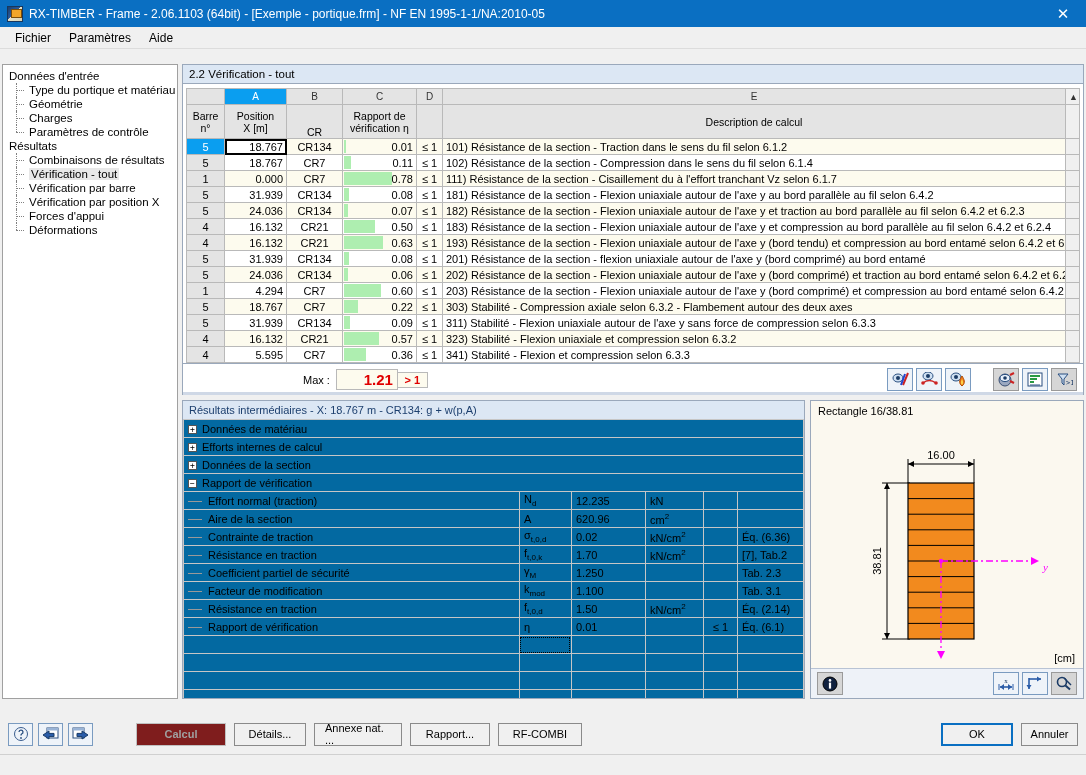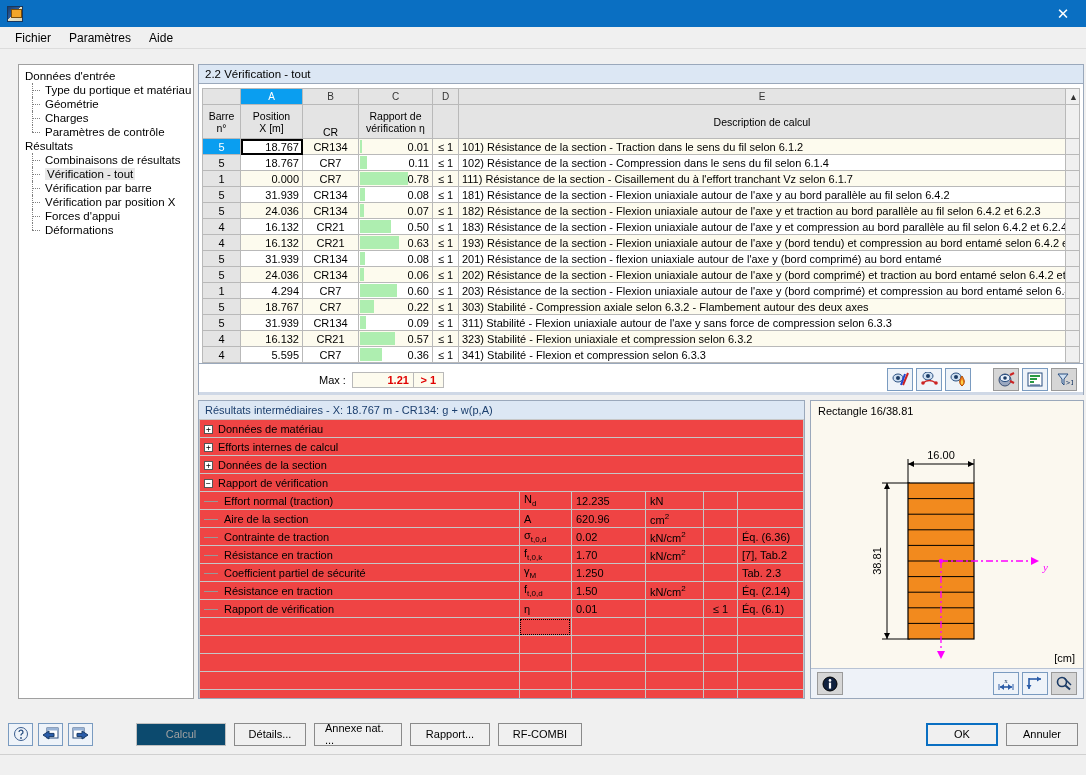--- a/index.html
+++ b/index.html
@@ -34,21 +34,21 @@
     width:46px; height:27px; display:flex; align-items:center; justify-content:center;
     font-size:15px; color:#fff; font-family:"DejaVu Sans", sans-serif;
   }
   
   #menubar {
     height:22px; background:#f0f0f0; display:flex; align-items:center;
     padding-left:6px; border-bottom:1px solid #dcdcdc;
   }
   .menu-item { padding:3px 9px; font-size:12px; color:#000; }
   
-  #main { display:flex; height:665px; padding:15px 2px;margin-left:16px; }
+  #main { display:flex; height:665px; padding:15px 2px; }
   
   #sidebar {
     width:176px; background:#fff; border:1px solid #a0a0a0;
     padding:4px 0 0 4px; overflow:hidden; flex:none;
   }
   .tree-root { font-size:11.5px; padding:1px 0 1px 2px; white-space:nowrap; }
   .tree-child {
     font-size:11.5px; padding:1px 0 1px 22px; white-space:nowrap;
     position:relative;
   }
@@ -91,35 +91,35 @@
   .ratio-val { position:relative; }
   td.c-d { text-align:center; width:26px; }
   td.c-desc { text-align:left; padding-left:5px; }
   th.scroll-col, td.scroll-col { width:14px; background:#f0f0f0; padding:0; text-align:center;
       color:#333; font-size:9px; }
   
   #maxrow { display:flex; align-items:center; height:28px; padding:3px 6px 0 0; background:#fff;
      border-left:1px solid #9aa8bb; border-right:1px solid #9aa8bb; }
   #max-label { margin-left:120px; font-size:11px; }
   #max-value { width:62px; border:1px solid #b9b9b9; background:#fdfbee; color:#e00000;
-     font-weight:bold; text-align:right; padding:1px 4px; margin-left:6px; font-size:11px; }
+     font-weight:bold; text-align:right; padding:1px 4px; margin-left:6px; font-size:15px; }
   #max-cmp { width:30px; border:1px solid #b9b9b9; border-left:none; background:#fdfbee;
      color:#e00000; font-weight:bold; text-align:center; padding:1px 2px; font-size:11px; }
   #maxrow-spacer { flex:1; }
   .tbtn {
     width:26px; height:23px; border:1px solid #7a9bc0; background:#eef3f9;
     display:inline-flex; align-items:center; justify-content:center; margin-left:3px; flex:none;
   }
   .tbtn.gray { background:#d6d6d6; border:1px solid #9a9a9a; }
   .tbtn-gap { margin-left:22px; }
   #grid-bottom-sep { height:3px; background:#cfd8e6;
      border-left:1px solid #9aa8bb; border-right:1px solid #9aa8bb; }
   
   #lower { display:flex; flex:1; margin-top:5px; min-height:0; }
-  #detail-panel { flex:1; background:#ef4444; border:1px solid #9aa8bb; display:flex; flex-direction:column; min-width:0; }
+  #detail-panel { flex:1; background:#0369a1; border:1px solid #9aa8bb; display:flex; flex-direction:column; min-width:0; }
   #detail-title { background:#dce7f4; color:#1c3f6e; font-size:11px; padding:3px 6px; white-space:nowrap;}
   #detail-scroll { flex:1; overflow:hidden; }
   table.detail { border-collapse:collapse; table-layout:fixed; width:100%; font-size:11px; }
   table.detail td { border:1px solid #c6c6c6; height:18px; padding:0 4px; white-space:nowrap; overflow:hidden;}
   td.grp { border-left:none; border-right:none; }
   .exp {
     display:inline-block; width:9px; height:9px; border:1px solid #555; background:#fff;
     font-size:8px; line-height:8px; text-align:center; margin-right:5px; vertical-align:middle;
     font-family:"DejaVu Sans Mono", monospace; color:#000;
   }
@@ -143,32 +143,33 @@
   #section-toolbar { height:30px; background:#eef2f8; border-top:1px solid #b8c3d4;
       display:flex; align-items:center; padding:0 6px; }
   #section-toolbar-spacer { flex:1; }
   
   #bottombar { height:40px; display:flex; align-items:center; padding:0 8px; }
   .btn {
     height:23px; border:1px solid #8a8a8a; background:#f0f0f0; font-size:11px;
     padding:0 10px; display:inline-flex; align-items:center; justify-content:center;
     font-family:"Liberation Sans", sans-serif; margin-right:8px;
   }
-  .btn.disabled { color:#a0a0a0; background:#0c4a6e; border-color:#c0c0c0; }
+  .btn.disabled { color:#a0a0a0; background:#7f1d1d; border-color:#c0c0c0;font-weight:bold; }
   .btn.default { border:2px solid #0a6fc2; background:#f0f0f0; }
   .sbtn { width:25px; height:23px; border:1px solid #7a9bc0; background:#eef3f9;
      display:inline-flex; align-items:center; justify-content:center; margin-right:5px; }
   #bottom-spacer { flex:1; }
   #statusbar { height:22px; background:#f0f0f0; border-top:1px solid #d0d0d0; }
 </style>
 </head>
 <body>
 
 <div id="titlebar">
   <div id="app-icon"></div>
+  <div id="title-text">RX-TIMBER - Frame - 2.06.1103 (64bit) - [Exemple - portique.frm] - NF EN 1995-1-1/NA:2010-05</div>
   <div id="titlebar-spacer"></div>
   <div id="close-btn">✕</div>
 </div>
 
 <div id="menubar">
   <div class="menu-item">Fichier</div>
   <div class="menu-item">Paramètres</div>
   <div class="menu-item">Aide</div>
 </div>
 
@@ -487,20 +488,28 @@
                 </tr>
                 <tr>
                   <td class="lbl"><span class="dash"></span><span>Coefficient partiel de sécurité</span></td>
                   <td class="sym">γ<sub>M</sub></td>
                   <td class="val">1.250</td>
                   <td class="unit"></td>
                   <td class="cmp"></td>
                   <td class="ref">Tab. 2.3</td>
                 </tr>
                 <tr>
+                  <td class="lbl"><span class="dash"></span><span>Facteur de modification</span></td>
+                  <td class="sym">k<sub>mod</sub></td>
+                  <td class="val">1.100</td>
+                  <td class="unit"></td>
+                  <td class="cmp"></td>
+                  <td class="ref">Tab. 3.1</td>
+                </tr>
+                <tr>
                   <td class="lbl"><span class="dash"></span><span>Résistance en traction</span></td>
                   <td class="sym">f<sub>t,0,d</sub></td>
                   <td class="val">1.50</td>
                   <td class="unit">kN/cm<sup>2</sup></td>
                   <td class="cmp"></td>
                   <td class="ref">Éq. (2.14)</td>
                 </tr>
                 <tr>
                   <td class="lbl"><span class="dash"></span><span>Rapport de vérification</span></td>
                   <td class="sym">η</td>
@@ -671,15 +680,15 @@
 
   <div style="width:38px"></div>
   <div class="btn disabled" style="width:90px">Calcul</div>
   <div class="btn" style="width:72px">Détails...</div>
   <div class="btn" style="width:88px">Annexe nat. ...</div>
   <div class="btn" style="width:80px">Rapport...</div>
   <div class="btn" style="width:84px">RF-COMBI</div>
 
   <div id="bottom-spacer"></div>
   <div class="btn default" style="width:72px">OK</div>
-  <div class="btn" style="width:72px;margin-right:0">Annuler</div>
+  <div class="btn" style="width:57px;margin-right:0">Annuler</div>
 </div>
 <div id="statusbar"></div>
 
 </body></html>

